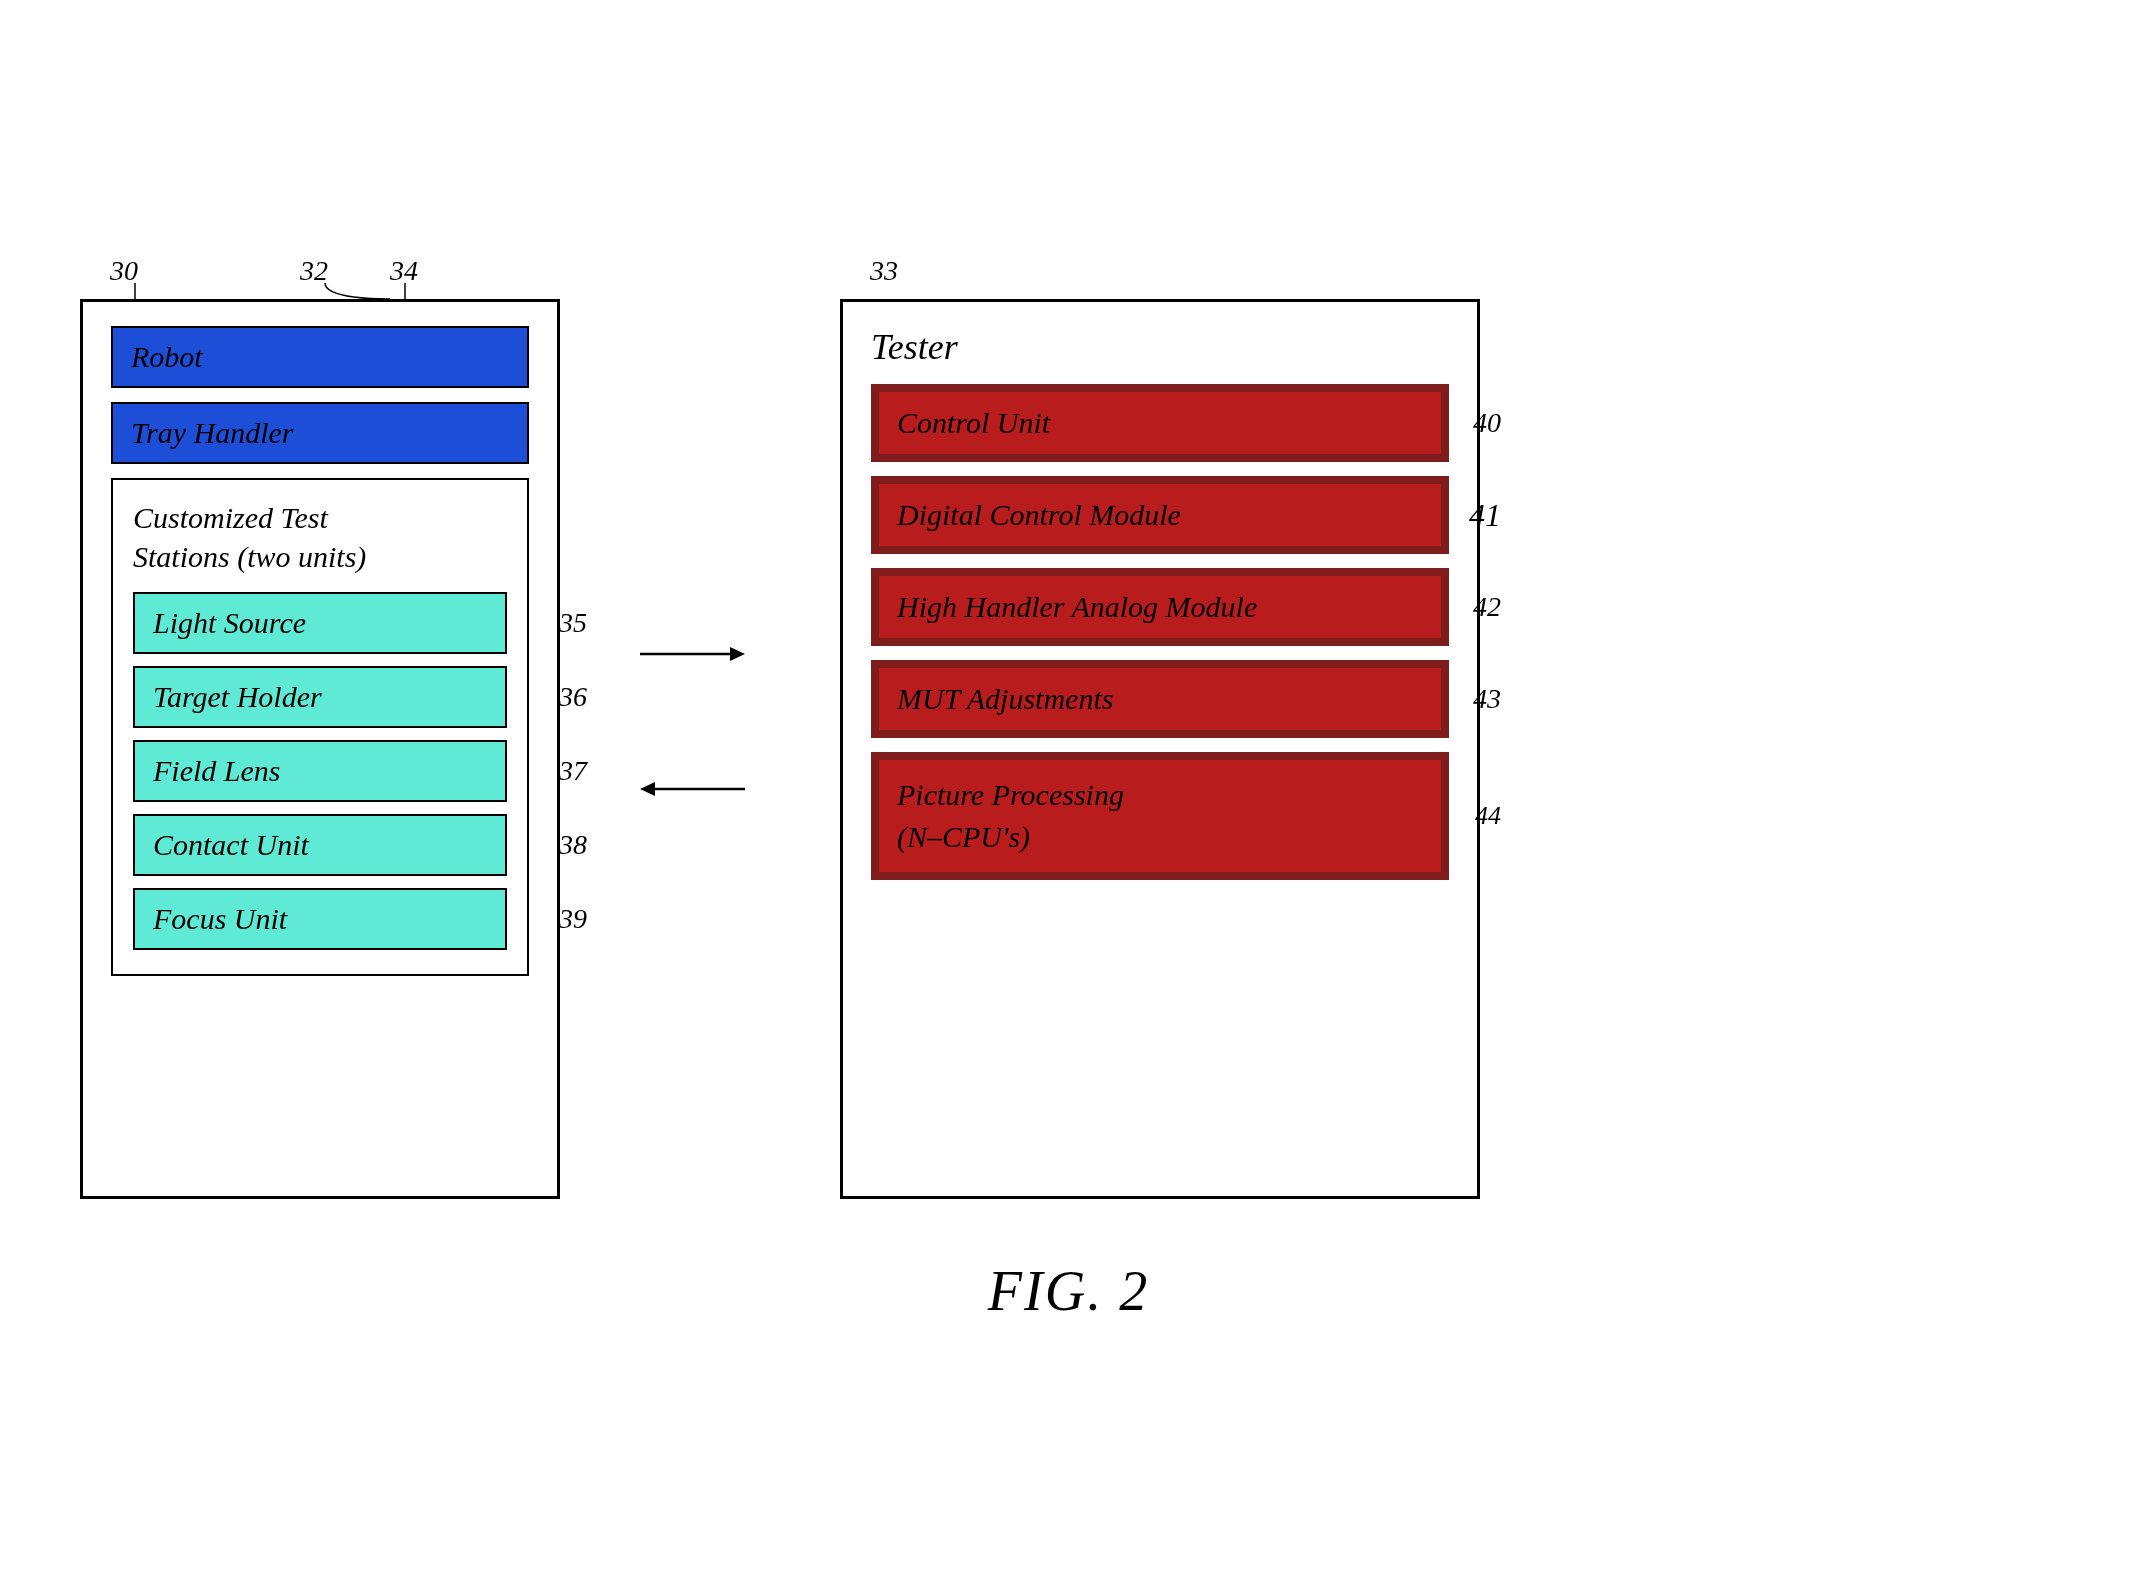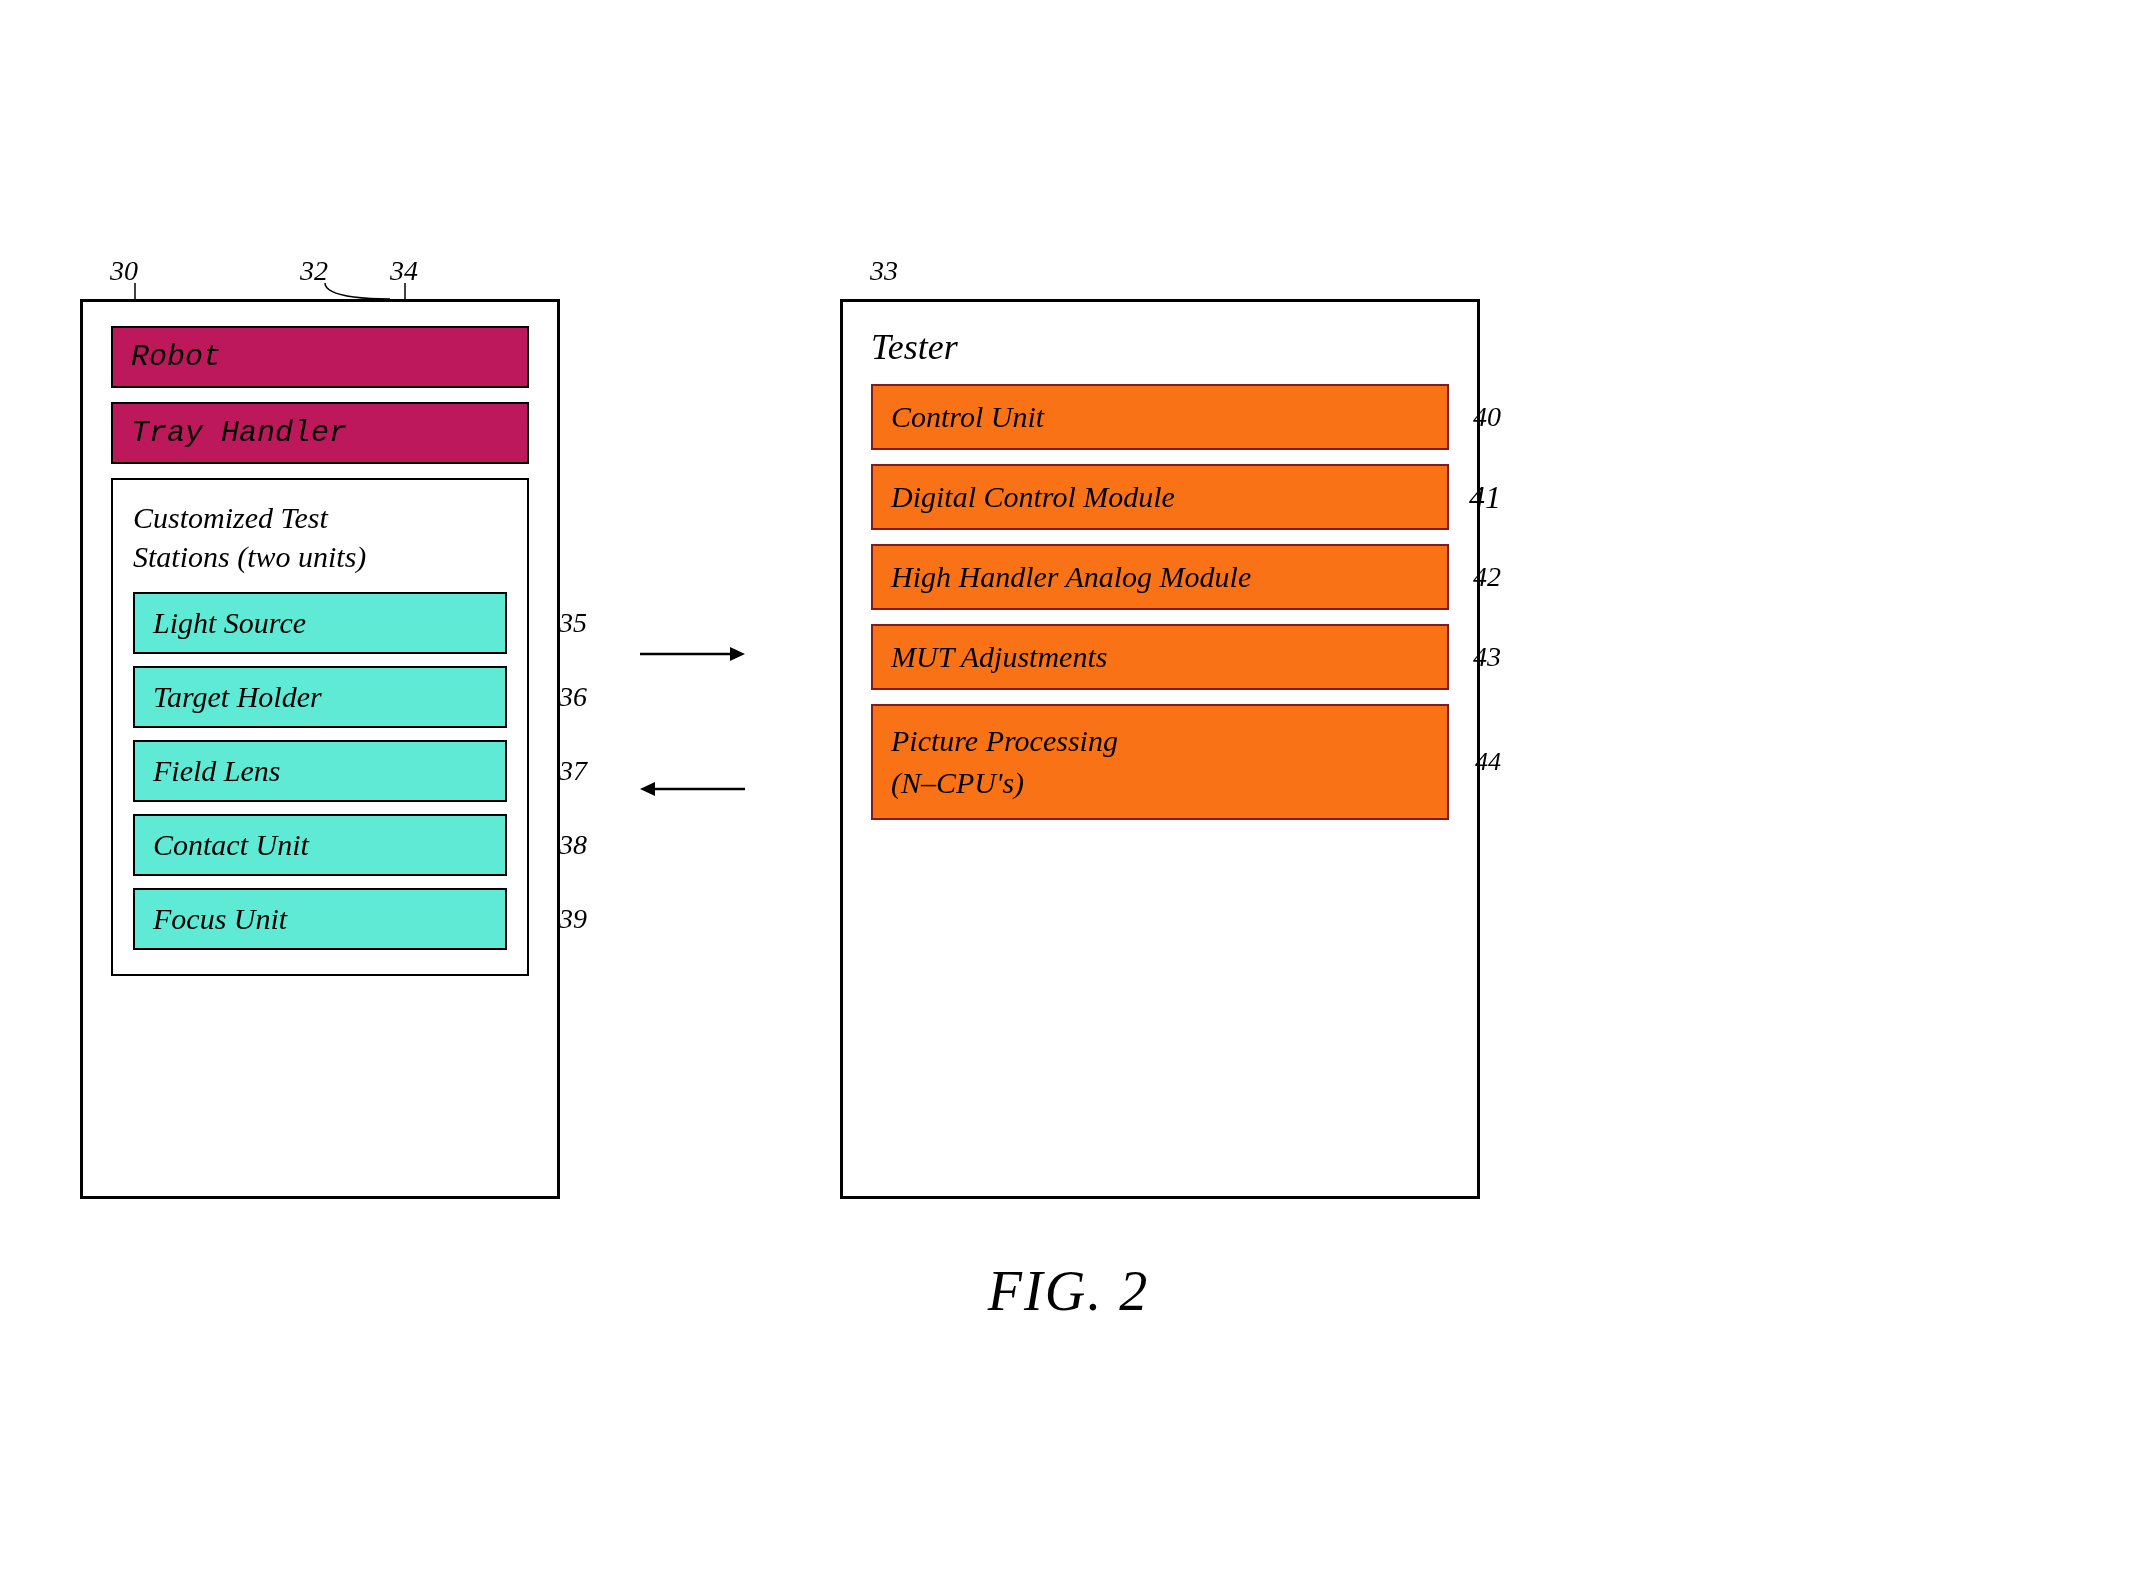--- a/index.html
+++ b/index.html
@@ -39,23 +39,22 @@
       font-size: 36px;
       margin-bottom: 16px;
     }
 
     .box-item {
       border: 2px solid #000;
       padding: 12px 18px;
       font-style: italic;
       font-size: 30px;
       margin-bottom: 14px;
-      background: #be185d;
+      background: #1d4ed8;
       white-space: nowrap;
-      font-family: Liberation Mono, monospace;
     }
 
     .inner-panel {
       border: 2px solid #000;
       padding: 18px 20px 20px 20px;
       margin-top: 10px;
       position: relative;
     }
 
     .inner-panel-label {
@@ -79,26 +78,26 @@
     
     .right-panel {
       border: 3px solid #000;
       padding: 24px 28px 40px 28px;
       width: 640px;
       position: relative;
       min-height: 900px;
     }
 
     .right-box {
-      border: 2px solid #7f1d1d;
+      border: 8px solid #7f1d1d;
       padding: 14px 18px;
       font-style: italic;
       font-size: 30px;
       margin-bottom: 14px;
-      background: #f97316;
+      background: #b91c1c;
       position: relative;
     }
 
     
     .figure-caption {
       font-style: italic;
       font-size: 56px;
       margin-top: 60px;
       text-align: center;
       letter-spacing: 2px;

